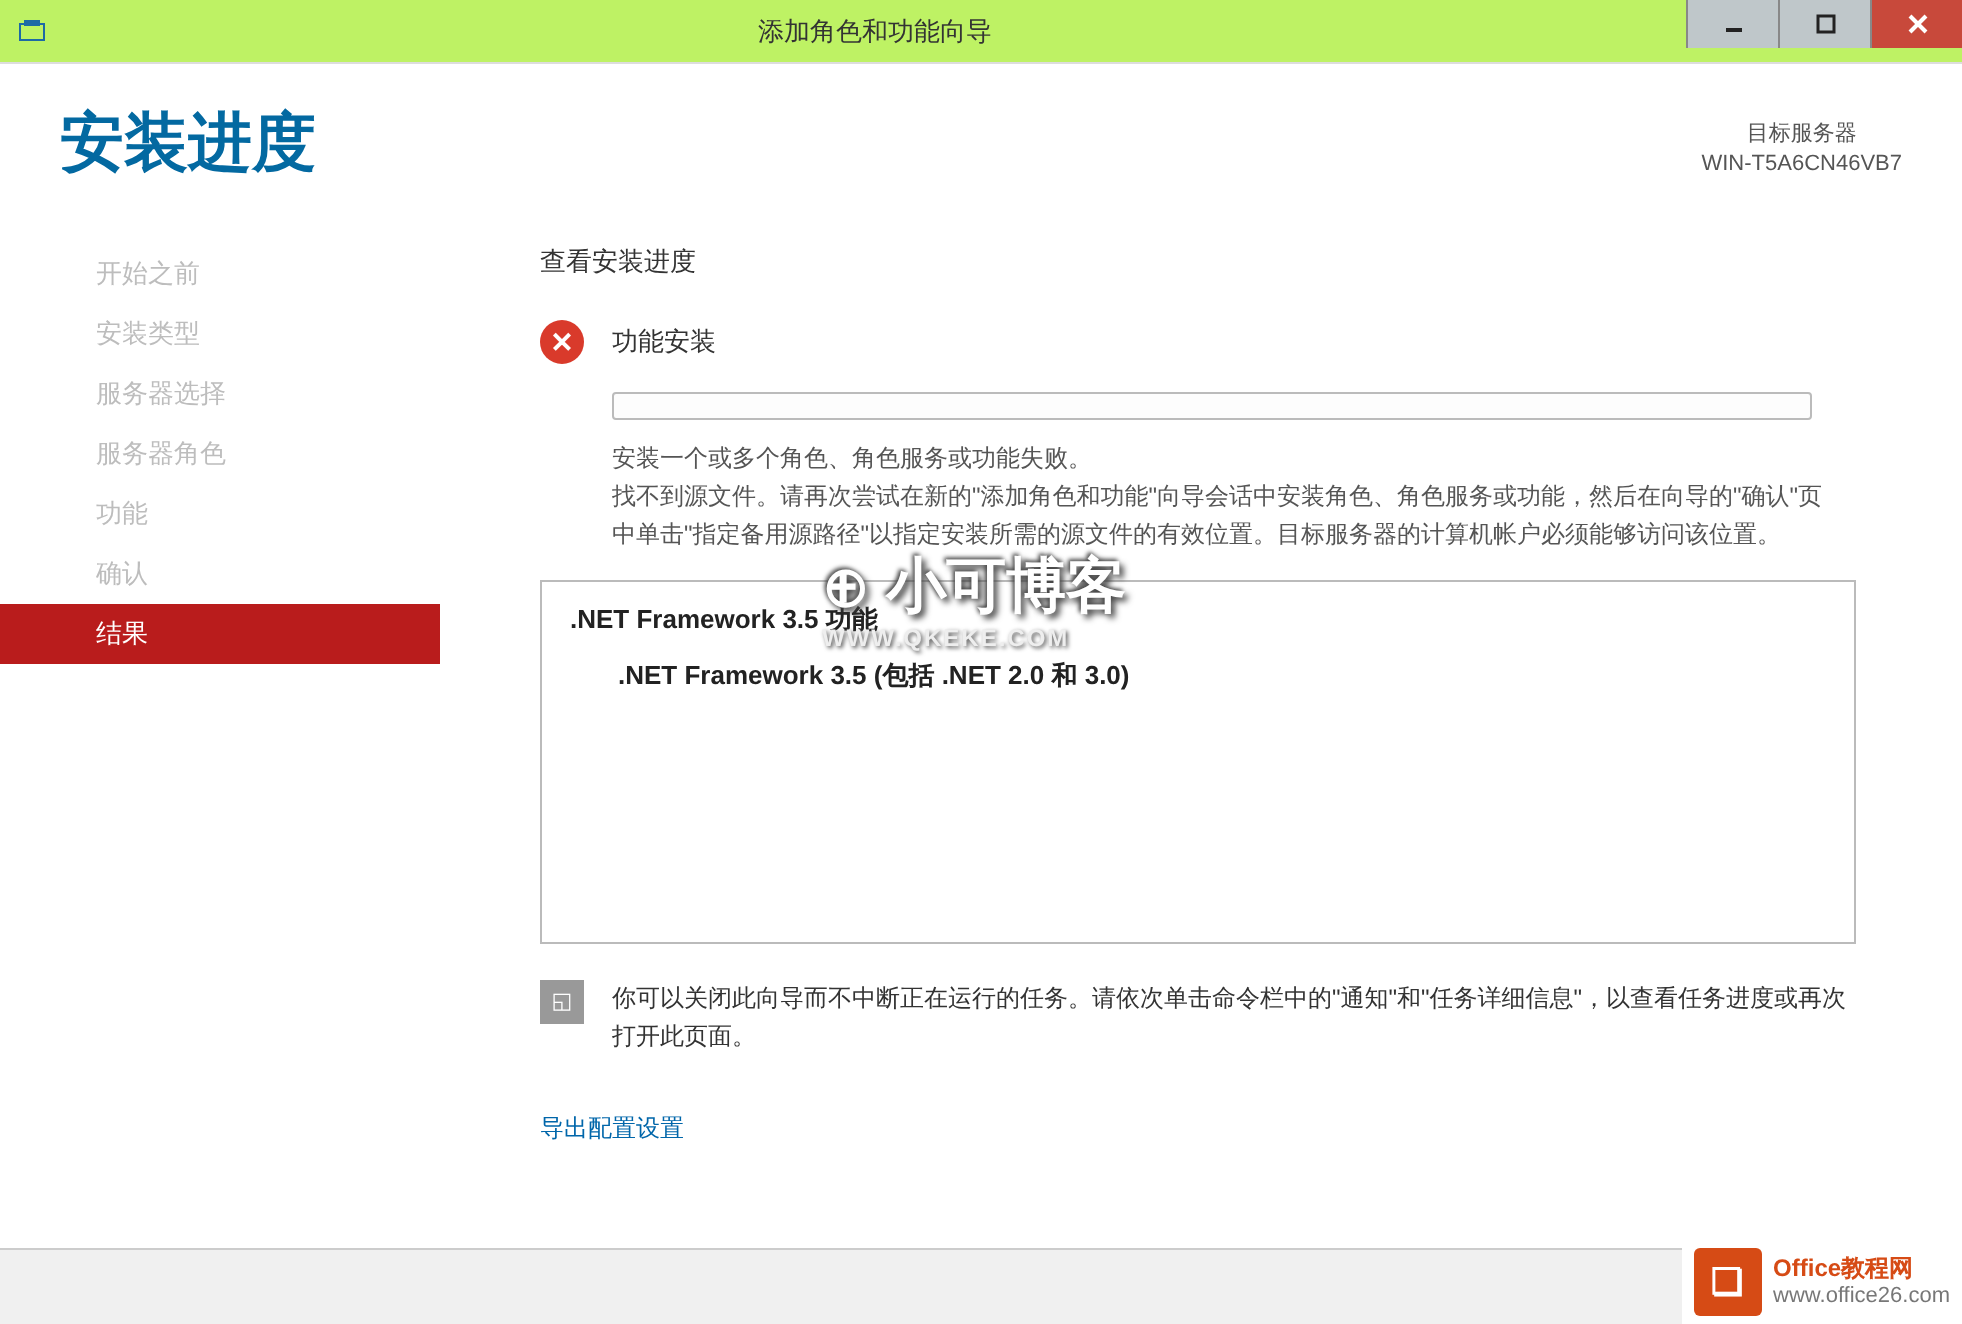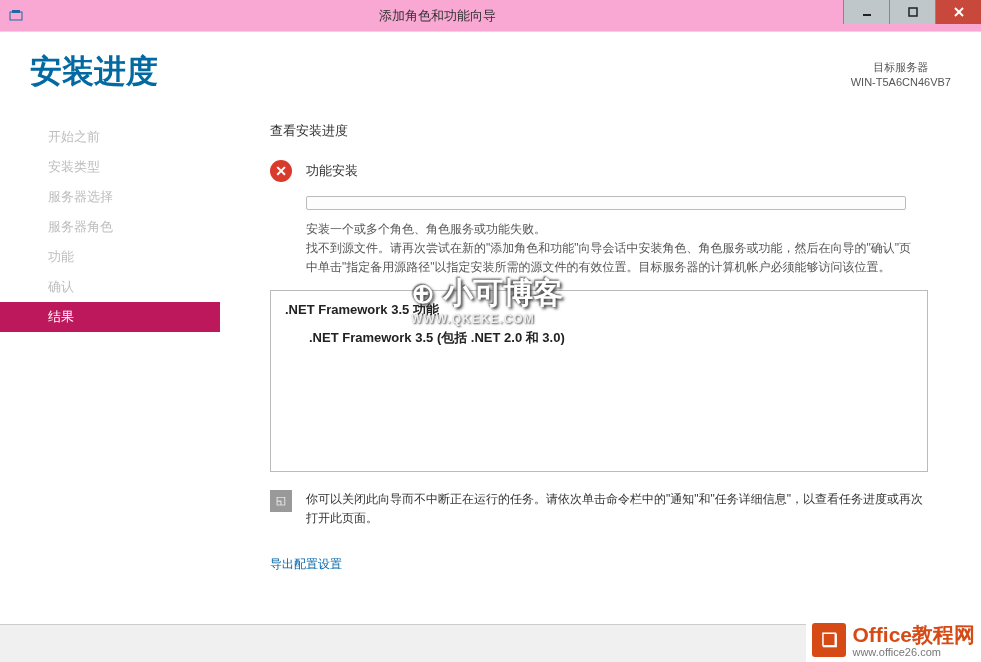--- a/index.html
+++ b/index.html
@@ -1,51 +1,51 @@
 <!DOCTYPE html>
 <html><head>
 <meta charset="utf-8">
 <style>
   * { box-sizing: border-box; margin: 0; padding: 0; }
   body { font-family: "Microsoft YaHei", "Segoe UI", sans-serif; background: #fff; width: 981px; height: 662px; overflow: hidden; position: relative; }
-  .titlebar { display: flex; align-items: center; height: 32px; background: #f9a8d4; border-bottom: 1px solid #ddd; }
+  .titlebar { display: flex; align-items: center; height: 32px; background: #bef264; border-bottom: 1px solid #ddd; }
   .titlebar .icon-slot { width: 32px; display: flex; justify-content: center; align-items: center; }
   .titlebar .title { flex: 1; text-align: center; font-size: 13px; color: #333; }
   .win-controls { display: flex; height: 100%; }
   .win-btn { width: 46px; height: 24px; display:flex; align-items:center; justify-content:center; border-left: 1px solid #888; font-size: 14px; cursor: pointer; }
   .win-min { background: #bfc7ca; color: #222; }
   .win-max { background: #bfc7ca; color: #222; }
   .win-close { background: #c8493b; color: #fff; }
   .header-area { position: absolute; top: 50px; left: 30px; right: 30px; }
   .page-title { font-size: 32px; color: #0369a1; font-weight: 700; }
   .target-info { position: absolute; right: 0; top: 10px; text-align: center; color: #555; font-size: 11px; line-height: 1.4; }
   .content-wrap { display: flex; width: 100%; margin-top: 90px; height: 540px; }
   .sidebar { width: 220px; padding: 0; }
   .side-item { height: 30px; line-height: 30px; padding-left: 48px; font-size: 13px; color: #bdbdbd; cursor: default; }
-  .side-item.active { background: #be185d; color: #fff; cursor: pointer; }
+  .side-item.active { background: #b91c1c; color: #fff; cursor: pointer; }
   .content { flex: 1; padding: 0 30px 0 50px; }
   .section-title { font-size: 13px; color: #333; margin-bottom: 20px; }
   .status-row { display: flex; align-items: center; margin-bottom: 14px; }
   .err-icon { width: 22px; height: 22px; border-radius: 50%; background: #d93a2b; color: #fff; display: flex; align-items: center; justify-content: center; font-weight: bold; font-size: 14px; margin-right: 14px; }
   .status-text { font-size: 13px; color: #333; }
   .progress { margin-left: 36px; height: 14px; border: 1px solid #bbb; border-radius: 2px; width: 600px; background: #fdfdfd; margin-bottom: 10px; }
   .msg-block { margin-left: 36px; width: 610px; font-size: 12px; color: #555; line-height: 1.6; margin-bottom: 12px; position: relative; }
   .feat-box { margin-left: 0; border: 1px solid #bbb; padding: 10px 14px; width: 658px; height: 182px; font-size: 13px; font-weight: bold; color: #222; position: relative; }
   .feat-sub { margin-left: 24px; margin-top: 10px; }
   .watermark { position: absolute; top: -18px; left: 140px; font-size: 30px; font-weight: bold; color: #fff; text-shadow: 2px 2px 3px #444, -1px -1px 2px #444; pointer-events: none; white-space: nowrap; }
   .watermark .sub { font-size: 12px; letter-spacing: 1px; display:block; margin-top:-2px; color:#eee; text-shadow:1px 1px 2px #555; }
   .bottom-note { display: flex; align-items: flex-start; width: 660px; margin-top: 18px; }
   .flag-icon { width: 22px; height: 22px; background: #999; color: #fff; font-size: 11px; display:flex; align-items:center; justify-content:center; margin-right: 14px; flex-shrink:0; position: relative; }
   .note-text { font-size: 12px; color: #333; line-height: 1.6; }
   .export-link { color: #0066aa; font-size: 12px; margin-top: 28px; display: inline-block; cursor: pointer; }
   .footer { position:absolute; bottom:0; left:0; right:0; height:38px; border-top:1px solid #ccc; background:#f0f0f0; }
   .badge { position: absolute; right: 0; bottom: 0; display: flex; align-items: center; background:#fff; padding:4px 6px; }
   .badge-sq { width: 34px; height: 34px; background: #d64b15; display:flex; align-items:center; justify-content:center; color:#fff; font-size:18px; font-weight:bold; border-radius:3px; margin-right:6px; }
   .badge-text { line-height:1.1; }
-  .badge-t1 { color:#d64b15; font-size:21px; font-weight:bold; }
+  .badge-t1 { color:#d64b15; font-size:12px; font-weight:bold; }
   .badge-t2 { color:#777; font-size:11px; }
 </style>
 </head>
 <body>
 
 <div class="titlebar">
   <div class="icon-slot">
     <svg width="14" height="14" viewBox="0 0 14 14">
         <rect x="1" y="3" width="12" height="8" fill="none" stroke="#1d6aa5" stroke-width="1"></rect>
         <rect x="3" y="1" width="8" height="3" fill="#1d6aa5"></rect>

